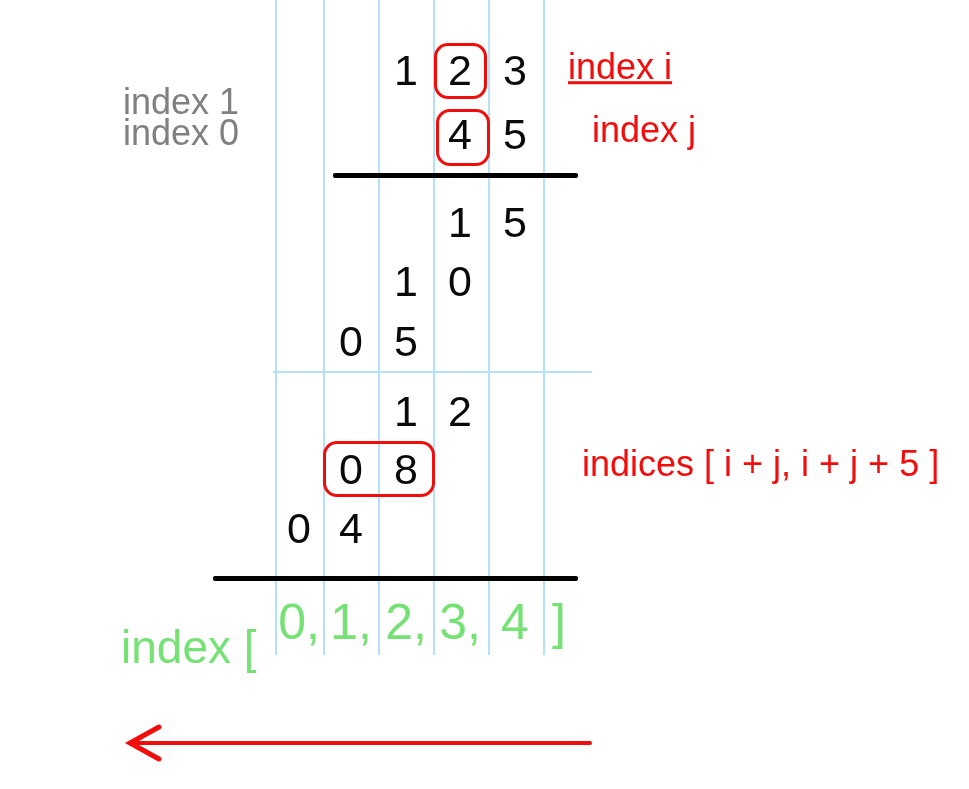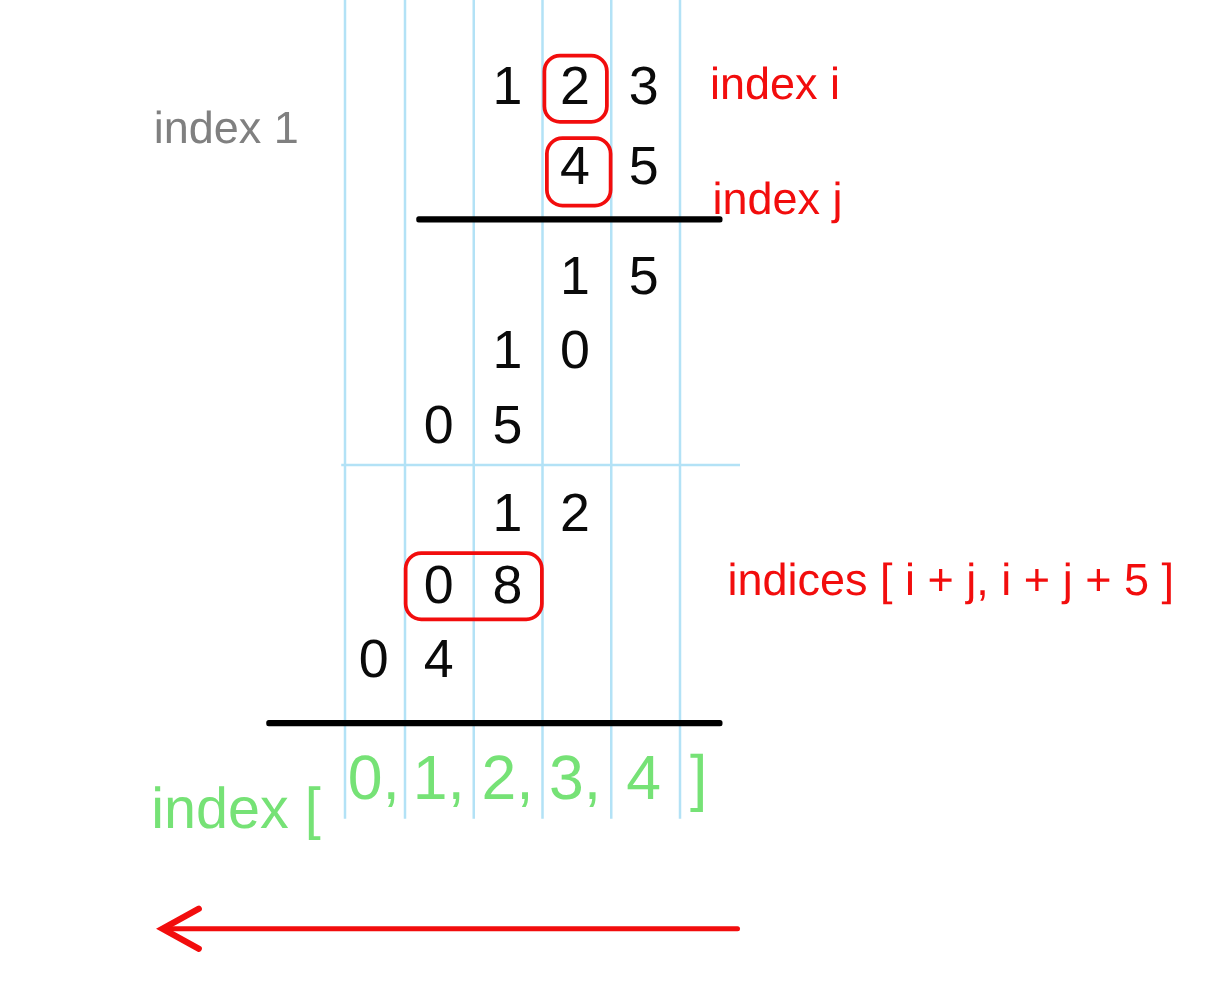--- a/index.html
+++ b/index.html
@@ -23,22 +23,22 @@
   .hl{position:absolute; box-sizing:border-box; border:3.5px solid var(--red); border-radius:14px; background:transparent;}
   #hl-2{left:434px; top:43px; width:53px; height:56px;}
   #hl-4{left:436px; top:109px; width:54px; height:57px;}
   #hl-08{left:323px; top:441px; width:112px; height:56px;}
   .lbl{position:absolute; transform:translateY(-50%); font-size:36px; line-height:1.1; white-space:nowrap;}
   .lbl.gray{color:var(--gray);}
   .lbl.red{color:var(--red);}
   .lbl.green-text{color:var(--green);}
   #lbl-index1{left:123px; top:70px;margin-top:32px;}
   #lbl-index0{left:123px; top:133px;}
-  #lbl-indexi{left:568px; top:67px;}
-  #lbl-indexj{left:570px; top:130px;margin-top:29px;}
+  #lbl-indexi{left:568px; top:67px;text-decoration:underline;}
+  #lbl-indexj{left:592px; top:130px;}
   #lbl-midleft{left:25px; top:465px;}
   #lbl-midright{left:582px; top:464px;}
   #lbl-indexprefix{left:121px; top:620px; font-size:46px;margin-top:27px;}
   #lbl-pointer{left:292px; top:694px; font-size:34px;}
   #arrow{position:absolute; left:118px; top:718px;}
 </style>
 </head>
 <body>
 
 <div class="canvas">
@@ -80,20 +80,21 @@
       <span class="cell green" style="left: 460px; top: 622px;">3,</span>
       <span class="cell green" style="left: 515px; top: 622px;">4</span>
       <span class="cell green" style="left: 559px; top: 622px;">]</span>
     </div>
 
   <div class="hl" id="hl-2"></div>
   <div class="hl" id="hl-4"></div>
   <div class="hl" id="hl-08"></div>
 
   <span class="lbl gray" id="lbl-index1">index 1</span>
+  <span class="lbl gray" id="lbl-index0">index 0</span>
   <span class="lbl red" id="lbl-indexi">index i</span>
   <span class="lbl red" id="lbl-indexj">index j</span>
   <span class="lbl red" id="lbl-midright">indices [ i + j, i + j + 5 ]</span>
   <span class="lbl green-text" id="lbl-indexprefix">index [</span>
 
   <svg id="arrow" width="485" height="50" viewBox="0 0 485 50">
     <path d="M472 25 L14 25" stroke="#f20d0d" stroke-width="4" fill="none" stroke-linecap="round"></path>
     <path d="M41 9 L12 25 L41 41" stroke="#f20d0d" stroke-width="5" fill="none" stroke-linecap="round" stroke-linejoin="miter"></path>
   </svg>
 

